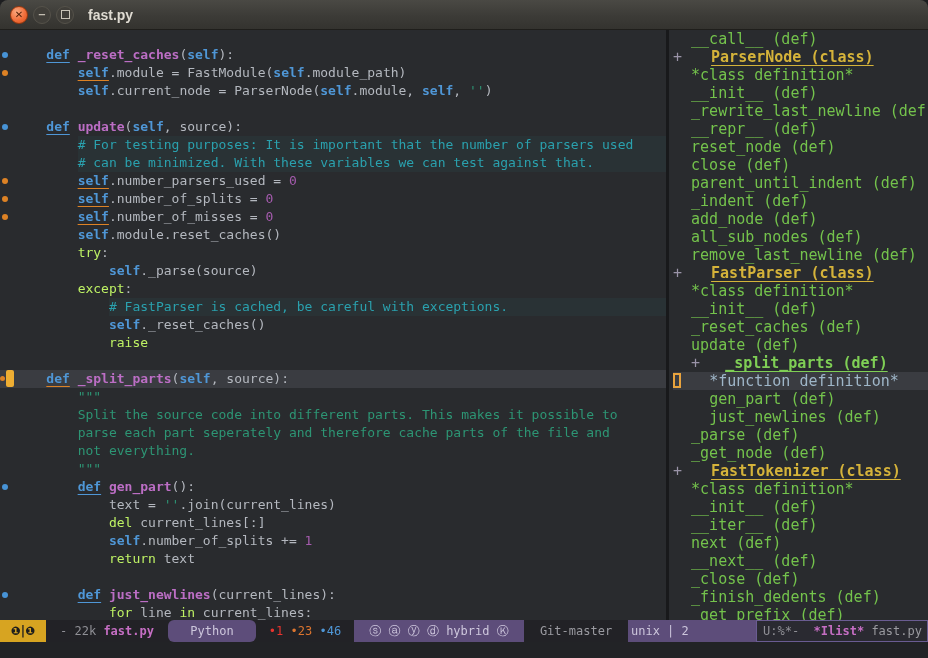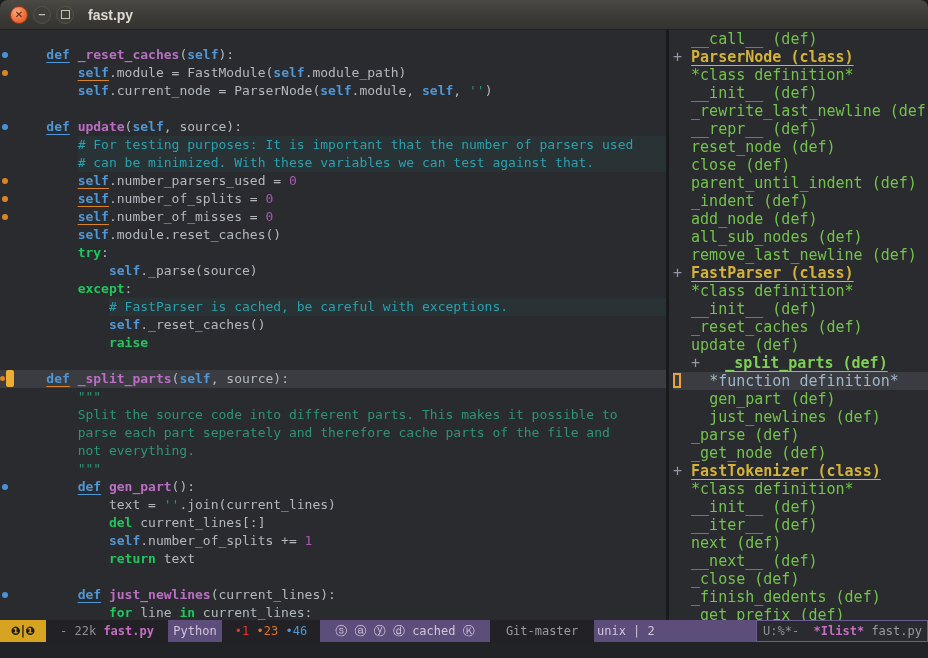--- a/index.html
+++ b/index.html
@@ -28,35 +28,35 @@
   .gutter{width:15px;flex:none;position:relative;}
   .dot{position:absolute;width:6px;height:6px;border-radius:50%;top:6px;left:2px;}
   .dot.b{background:#4793d6;}
   .dot.o{background:#dd8225;}
   .gutter .bardot{left:0;top:6px;width:5px;height:5px;}
   .gbar{position:absolute;left:6px;top:0;width:8px;height:17px;background:#eeae33;border-radius:2px;}
   .ind{flex:none;}
   .lc{white-space:pre;}
   .lc.cbg{background:#293235;flex:1;}
   .d{color:#b4b8bf;}
-  .k{color:#22c55e;font-weight:bold;}
+  .k{color:#bef264;font-weight:normal;}
   .kb{color:#4f97d7;font-weight:bold;text-decoration:underline;text-decoration-color:#4f97d7;text-underline-offset:3px;}
   .ko{color:#4f97d7;font-weight:bold;text-decoration:underline;text-decoration-color:#dd8225;text-underline-offset:3px;}
   .f{color:#bc6ec5;font-weight:bold;}
   .s{color:#4f97d7;font-weight:bold;}
   .so{color:#4f97d7;font-weight:bold;text-decoration:underline;text-decoration-color:#dd8225;text-underline-offset:3px;}
   .c{color:#2aa1ae;}
   .g{color:#2d9574;}
   .n{color:#a45bad;}
   
   .si{height:18px;line-height:18px;font-size:15px;white-space:pre;position:relative;}
   .si.hl{background:#3a3c41;}
   .pre{color:#9a94a8;}
   .st-def{color:#74c34c;}
-  .st-class{color:#d5b33a;font-weight:bold;text-decoration:underline;text-underline-offset:3px;}
+  .st-class{color:#d5b33a;font-weight:bold;text-decoration:underline;text-underline-offset:3px;margin-left:20px;}
   .st-sub{color:#7fcf55;font-weight:bold;text-decoration:underline;text-underline-offset:3px;margin-left:16px;}
   .st-cur{color:#9fb6c8;}
   .sb-cursor{position:absolute;left:0;top:1px;width:8px;height:15px;border:2px solid #e8a33d;box-sizing:border-box;background:transparent;}
   
   .modelines{position:absolute;left:0;right:0;bottom:16px;height:22px;display:flex;font-size:12px;}
   .ml-main{width:756px;flex:none;display:flex;background:#222226;overflow:hidden;}
   .seg{display:flex;align-items:center;justify-content:center;height:100%;white-space:pre;box-sizing:border-box;flex:none;}
   .seg.gold{background:#d7a421;color:#1d1d1d;font-weight:bold;font-family:"DejaVu Sans",sans-serif;}
   .seg.purple{background:#5d4d7a;color:#cdc6dc;}
   .seg.dark{background:#222226;color:#9a9aa0;text-align:center;}
@@ -156,21 +156,21 @@
       <div class="si"><span class="ind">  </span><span class="st-def">_close (def)</span></div>
       <div class="si"><span class="ind">  </span><span class="st-def">_finish_dedents (def)</span></div>
       <div class="si"><span class="ind">  </span><span class="st-def">_get_prefix (def)</span></div>
     </div>
 </div>
 
 <div class="modelines">
   <div class="ml-main" id="ml">
       <div class="seg gold" style="width: 46px;"><span>❶|❶</span></div>
       <div class="seg dark" style="width: 122px;"><span class="sp-dim">- 22k </span><span class="sp-buffer">fast.py</span></div>
-      <div class="seg purple" style="width: 54px;"><span>Python</span></div>
+      <div class="seg purple" style="width: 88px; border-radius: 6px;"><span>Python</span></div>
       <div class="seg dark" style="width: 98px;"><span class="sp-err">•1</span><span class="sp-dim"> </span><span class="sp-warn">•23</span><span class="sp-dim"> </span><span class="sp-info">•46</span></div>
-      <div class="seg purple" style="width: 170px;"><span>ⓢ ⓐ ⓨ ⓓ cached Ⓚ</span></div>
+      <div class="seg purple" style="width: 170px;"><span>ⓢ ⓐ ⓨ ⓓ hybrid Ⓚ</span></div>
       <div class="seg dark" style="width: 104px;"><span>Git-master</span></div>
       <div class="seg purple grow"><span>unix | 2</span></div>
     </div>
   <div class="ml-side" id="mlside"><span class="sp-dim">U:%*-  </span><span class="sp-buffer">*Ilist*</span><span> fast.py</span></div>
 </div>
 <div class="echo"></div>
 
 </body></html>

